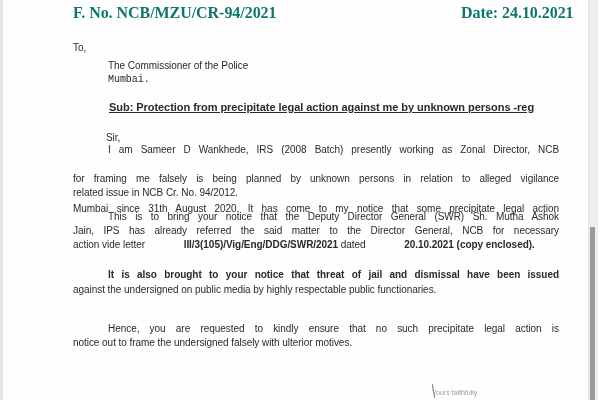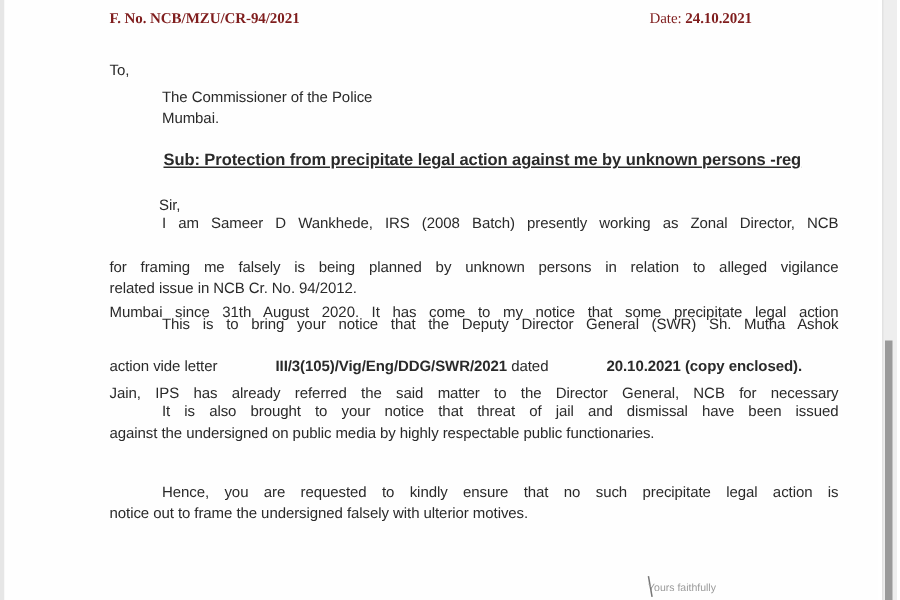--- a/index.html
+++ b/index.html
@@ -7,57 +7,57 @@
     width:600px; height:400px; overflow:hidden; position:relative;
     background:#ffffff;
     font-family:"Liberation Sans", sans-serif;
     color:#2a2a2a;
   }
   .left-edge { position:absolute; left:0; top:0; width:3px; height:400px; background:#e6e6e6; }
   .page { position:absolute; left:3px; top:0; width:582px; height:400px; background:#fefefe; }
   .scroll-track { position:absolute; left:588px; top:0; width:9px; height:400px; background:#eeeeee; border-left:1px solid #e2e2e2; }
   .scroll-thumb { position:absolute; left:590px; top:227px; width:5px; height:173px; background:#9a9a9a; }
   .line { position:absolute; white-space:nowrap; font-size:10px; line-height:14px; letter-spacing:-0.05px; }
-  .serif { font-family:"Liberation Serif", serif; font-weight:bold; font-size:10px; color:#7f1d1d; }
+  .serif { font-family:"Liberation Serif", serif; font-weight:bold; font-size:16px; color:#0f766e; }
   .b { font-weight:bold;margin-left:36px; }
   .ul { text-decoration:underline; font-weight:bold; }
   .just { text-align:justify; text-align-last:justify; }
   .sig { position:absolute; left:432px; top:389px; font-size:7px; color:#9a9a9a; white-space:nowrap; }
   .sig-mark { position:absolute; left:433px; top:384px; width:1px; height:14px; background:#777; transform:rotate(-10deg); }
 </style>
 </head>
 <body>
 
 <div class="left-edge"></div>
 <div class="page"></div>
 
 <div class="line serif" style="left:73px; top:6px;">F. No. NCB/MZU/CR-94/2021</div>
 <div class="line serif" style="left:433px; top:6px;">
-  <span style="font-weight:normal;">Date:</span>
+  <span style="font-weight:bold;margin-left:28px;">Date:</span>
   <span>24.10.2021</span>
 </div>
 
 <div class="line" style="left:73px; top:41px;">To,</div>
 <div class="line" style="left:108px; top:59px;">The Commissioner of the Police</div>
-<div class="line" style="left:108px; top:73px;">Mumbai.</div>
+<div class="line" style="left:108px; top:73px;font-family:Liberation Mono, monospace;">Mumbai.</div>
 
 <div class="line ul" style="left:109px; top:100px; font-size:11px;">Sub: Protection from precipitate legal action against me by unknown persons -reg</div>
 
 <div class="line" style="left:73px; top:131px;margin-left:33px;">Sir,</div>
 
 <div class="line just" style="left:108px; top:143px; width:451px;">I am Sameer D Wankhede, IRS (2008 Batch) presently working as Zonal Director, NCB</div>
 <div class="line just" style="left:73px; top:158px; width:486px;margin-top:44px;">Mumbai since 31th August 2020. It has come to my notice that some precipitate legal action</div>
 <div class="line just" style="left:73px; top:172px; width:486px;">for framing me falsely is being planned by unknown persons in relation to alleged vigilance</div>
 <div class="line" style="left:73px; top:186px;">related issue in NCB Cr. No. 94/2012.</div>
 
 <div class="line just" style="left:108px; top:210px; width:451px;">This is to bring your notice that the Deputy Director General (SWR) Sh. Mutha Ashok</div>
-<div class="line just" style="left:73px; top:224px; width:486px;margin-top:32px;">Jain, IPS has already referred the said matter to the Director General, NCB for necessary</div>
+<div class="line just" style="left:73px; top:224px; width:486px;">Jain, IPS has already referred the said matter to the Director General, NCB for necessary</div>
 <div class="line" style="left:73px; top:238px;"><span>action vide letter </span><span class="b">III/3(105)/Vig/Eng/DDG/SWR/2021</span><span> dated </span><span class="b">20.10.2021 (copy enclosed).</span></div>
 
-<div class="line just" style="left:108px; top:268px; width:451px;">It is also brought to your notice that threat of jail and dismissal have been issued</div>
+<div class="line just" style="left:108px; top:268px; width:451px;font-weight:bold;">It is also brought to your notice that threat of jail and dismissal have been issued</div>
 <div class="line" style="left:73px; top:283px;">against the undersigned on public media by highly respectable public functionaries.</div>
 
 <div class="line just" style="left:108px; top:322px; width:451px;">Hence, you are requested to kindly ensure that no such precipitate legal action is</div>
 <div class="line" style="left:73px; top:336px;">notice out to frame the undersigned falsely with ulterior motives.</div>
 
 <div class="sig-mark"></div>
 <div class="sig">Yours faithfully</div>
 
 <div class="scroll-track"></div>
 <div class="scroll-thumb"></div>

